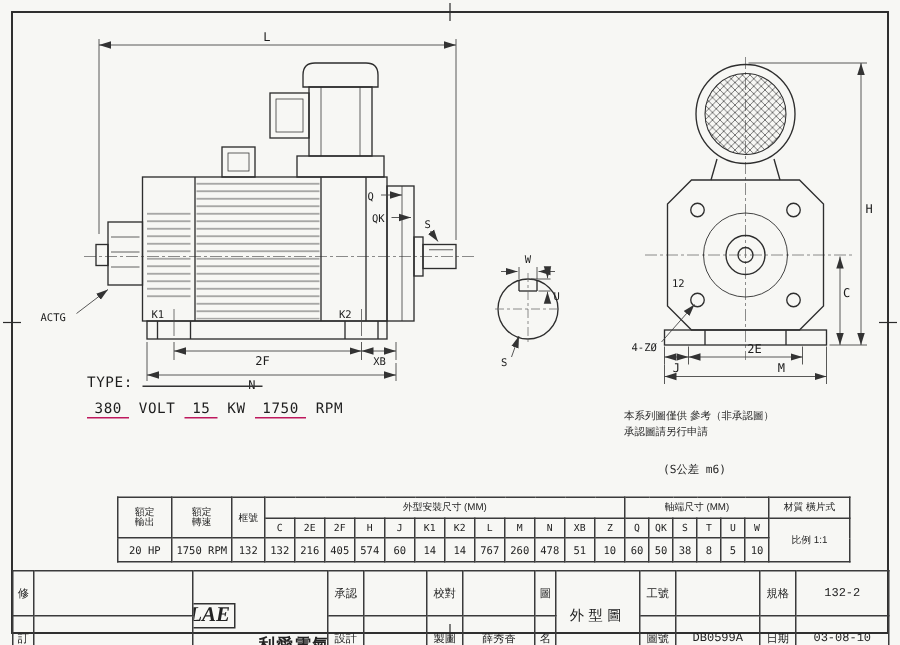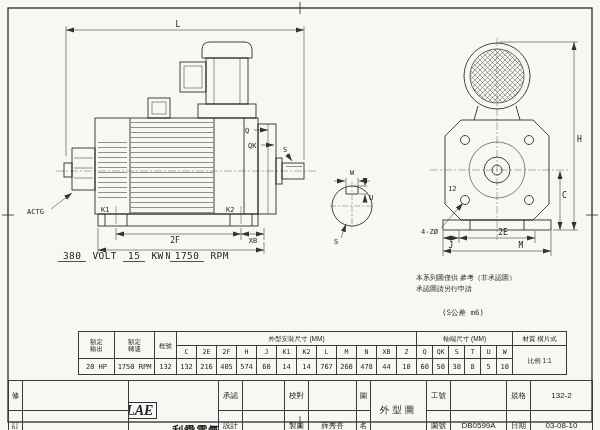--- a/index.html
+++ b/index.html
@@ -26,21 +26,21 @@
   #dimtable td,#dimtable th{border:1px solid #3b3b3b;padding:0;text-align:center;font-weight:normal;
       overflow:hidden;white-space:nowrap;}
   #dimtable .cjk{font-size:6.5px;line-height:7px;}
   #dimtable .ltr{font:6.5px "DejaVu Sans Mono",monospace;}
   #dimtable .val{font:7px "DejaVu Sans Mono",monospace;}
   #dimtable tr.r1{height:14px}#dimtable tr.r2{height:13px}#dimtable tr.r3{height:16px}
 
   
   #titleblock{position:absolute;left:8px;top:380px;width:584px;border-collapse:collapse;table-layout:fixed;}
   #titleblock td{border:1px solid #3b3b3b;padding:0;font-size:7.5px;text-align:center;overflow:hidden;white-space:nowrap;height:21px;}
-  #titleblock .mono{font-family:Liberation Sans, sans-serif;font-size:8px;margin-top:29px;}
+  #titleblock .mono{font-family:Liberation Mono, monospace;font-size:8px;margin-top:29px;}
   #titleblock .title{font-size:9.5px;letter-spacing:3px;}
   .logo-wrap{display:flex;align-items:center;justify-content:center;gap:15px;}
   .logo-lae{font:italic bold 14px "Liberation Serif",serif;border:1.5px solid #333;padding:0 3px;line-height:15px;}
   .logo-right{display:inline-block;text-align:left;line-height:1;}
   .logo-cn{display:block;font-size:11px;font-weight:bold;letter-spacing:1px;margin-top:44px;}
   .logo-en{display:block;font-size:4px;letter-spacing:.2px;transform-origin:left top;}
 </style>
 </head>
 <body>
 
@@ -201,20 +201,24 @@
     <line x1="365" y1="178" x2="365" y2="185.5" marker-end="url(#arr)"></line>
     <line x1="365" y1="202" x2="365" y2="194.5" marker-end="url(#arr)"></line>
     <line x1="341" y1="238" x2="346" y2="224" marker-end="url(#arr)"></line>
   </g>
   <text class="dls" x="352" y="175" text-anchor="middle">W</text>
   <text class="dls" x="369" y="200">U</text>
   <text class="dls" x="334" y="244">S</text>
 </svg>
 
 <div id="specs">
+  <div class="spec-line">
+    <span>TYPE:</span>
+    <span class="blank w80"></span>
+  </div>
   <div class="spec-line">
     <span class="uv">380</span>
     <span>VOLT</span>
     <span class="uv">15</span>
     <span>KW</span>
     <span class="uv">1750</span>
     <span>RPM</span>
   </div>
 </div>
 
@@ -270,21 +274,21 @@
     <td class="val">132</td>
     <td class="val">216</td>
     <td class="val">405</td>
     <td class="val">574</td>
     <td class="val">60</td>
     <td class="val">14</td>
     <td class="val">14</td>
     <td class="val">767</td>
     <td class="val">260</td>
     <td class="val">478</td>
-    <td class="val">44</td>
+    <td class="val">51</td>
     <td class="val">10</td>
     <td class="val">60</td>
     <td class="val">50</td>
     <td class="val">38</td>
     <td class="val">8</td>
     <td class="val">5</td>
     <td class="val">10</td>
   </tr>
 </tbody>
     </table>

